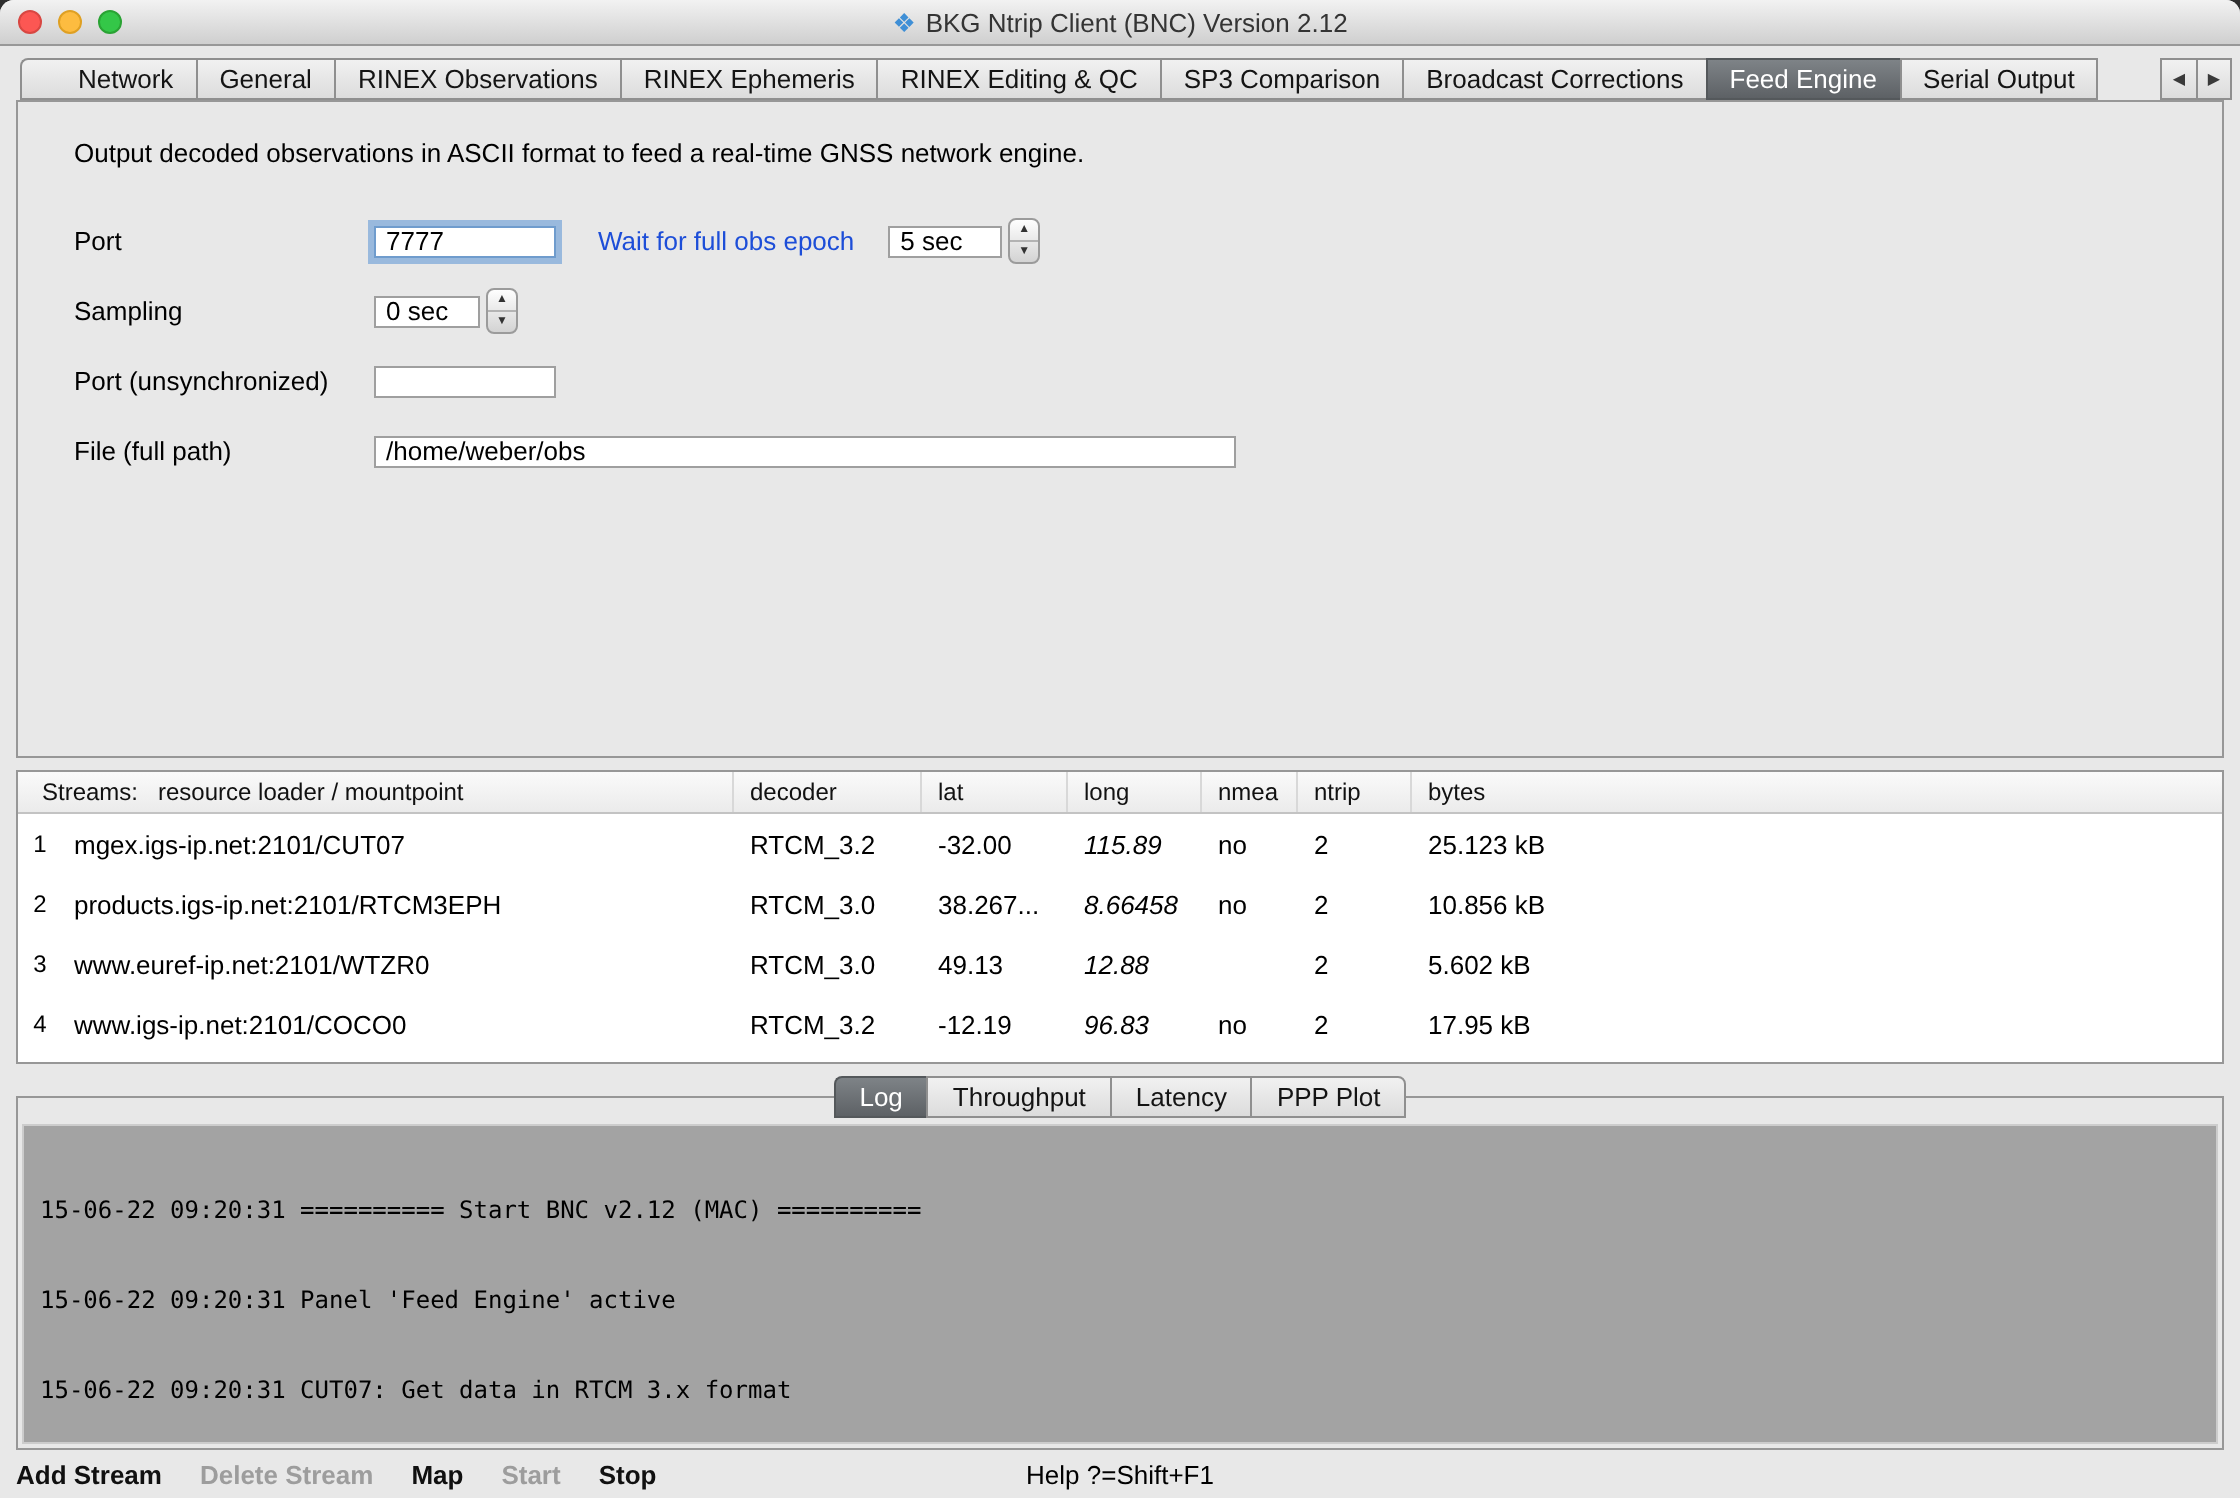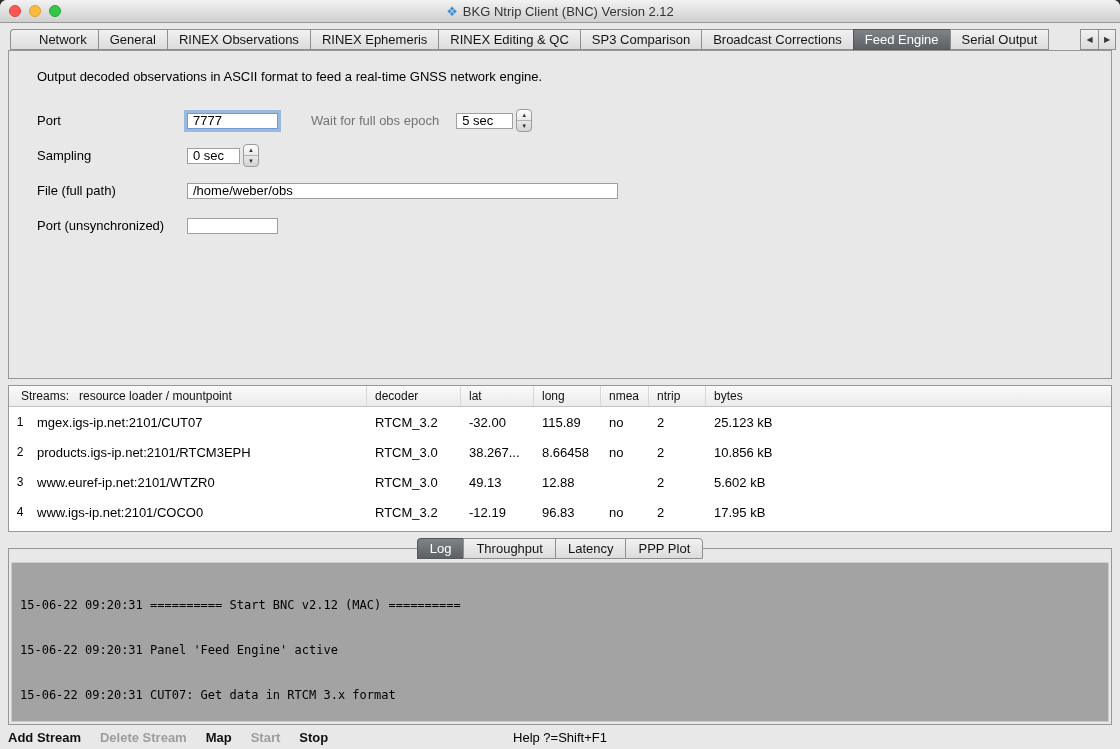--- a/index.html
+++ b/index.html
@@ -54,21 +54,21 @@
 
   
   .pane {
     flex:0 0 auto; height:329px; margin:0 8px;
     border:1px solid #979797; background:#e8e8e8;
     padding:18px 0 0 28px;
   }
   .desc { font-size:13px; color:#000; margin-bottom:25px; }
   .form-row { display:flex; align-items:center; height:23px; margin-bottom:12px; }
   .flabel { width:150px; font-size:13px; color:#000; flex:0 0 auto; }
-  .flabel2 { margin-left:33px; margin-right:17px; font-size:13px; color:#737373; }
+  .flabel2 { margin-left:21px; margin-right:17px; font-size:13px; color:#1d4ed8; }
   .tfield {
     height:16px; border:1px solid #9f9f9f; background:#fff;
     font-family:"Liberation Sans", sans-serif; font-size:13px; color:#000;
     padding:0 5px;
   }
   .tfield.focused {
     border:1px solid #6f9ccd;
     box-shadow:0 0 0 3px rgba(110,160,215,0.65);
   }
   .w91 { width:91px; } .w57 { width:57px; } .w53 { width:53px; } .w431 { width:431px; }
@@ -96,21 +96,21 @@
   .th { display:flex; align-items:center; padding-left:8px; white-space:pre;
         border-right:1px solid #d8d8d8; }
   .th-mount { width:358px; padding-left:12px; }
   .th-decoder { width:94px; } .th-lat { width:73px; } .th-long { width:67px; }
   .th-nmea { width:48px; } .th-ntrip { width:57px; }
   .th-bytes { flex:1; border-right:none; }
   .trow { display:flex; height:30px; align-items:center; font-size:13px; color:#000; }
   .td { padding-left:8px; white-space:nowrap; overflow:hidden; }
   .td-num { width:22px; padding:0; text-align:center; font-size:12px; }
   .td-mount { width:336px; padding-left:6px; }
-  .td-decoder { width:94px; } .td-lat { width:73px; } .td-long { width:67px; }
+  .td-decoder { width:94px; } .td-lat { width:73px; } .td-long { width:67px;font-style:italic; }
   .td-nmea { width:48px; } .td-ntrip { width:57px; }
   .td-bytes { flex:1; }
 
   
   .logwidget { flex:0 0 auto; position:relative; height:187px; margin:6px 8px 0; }
   .logtabs {
     position:absolute; top:0; left:0; right:0; z-index:2;
     display:flex; justify-content:center;
   }
   .ltab {
@@ -196,27 +196,27 @@
     <div class="form-row">
       <span class="flabel">Sampling</span>
       <input class="tfield w53" value="0 sec" style="">
       <span class="stepper">
         <span class="step up">▲</span>
         <span class="step down">▼</span>
       </span>
     </div>
 
     <div class="form-row">
+      <span class="flabel">Port (unsynchronized)</span>
+      <input class="tfield w91" value="" style="">
+    </div>
+
+    <div class="form-row">
       <span class="flabel">File (full path)</span>
       <input class="tfield w431" value="/home/weber/obs" style="">
-    </div>
-
-    <div class="form-row">
-      <span class="flabel">Port (unsynchronized)</span>
-      <input class="tfield w91" value="" style="">
     </div>
   </div>
 
   <div class="streams">
     <div class="thead">
       <span class="th th-mount">Streams:   resource loader / mountpoint</span>
       <span class="th th-decoder">decoder</span>
       <span class="th th-lat">lat</span>
       <span class="th th-long">long</span>
       <span class="th th-nmea">nmea</span>

